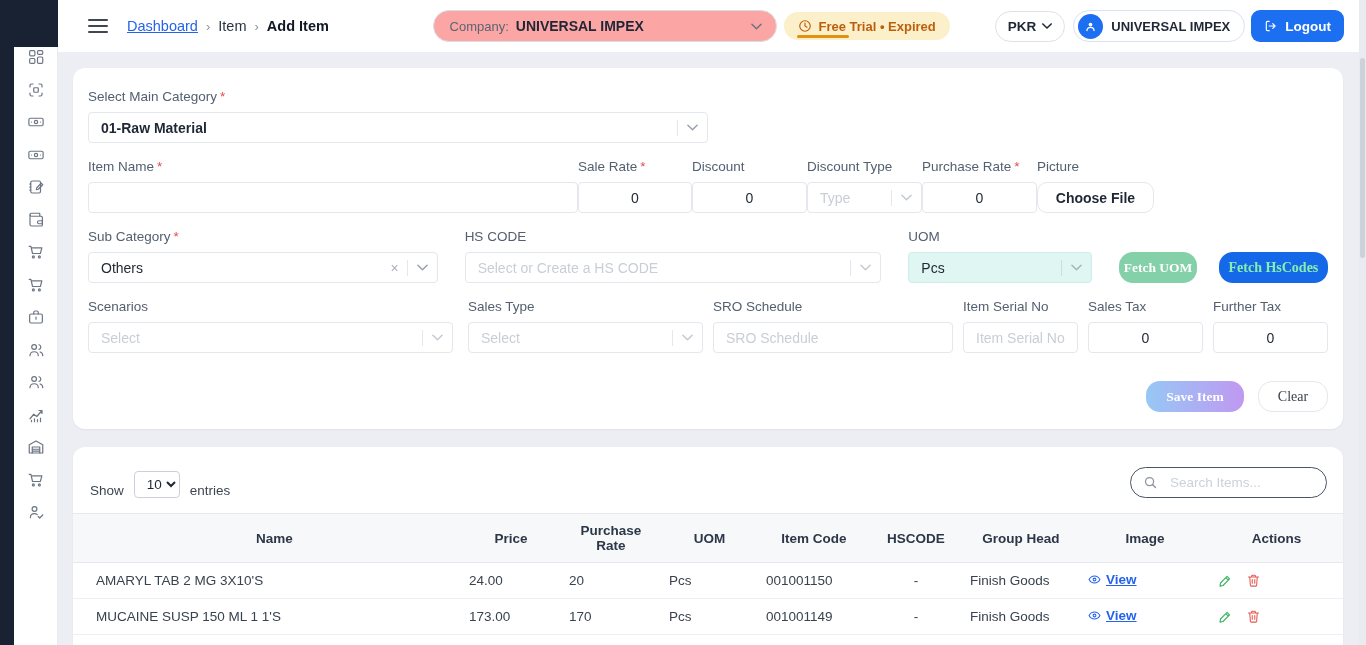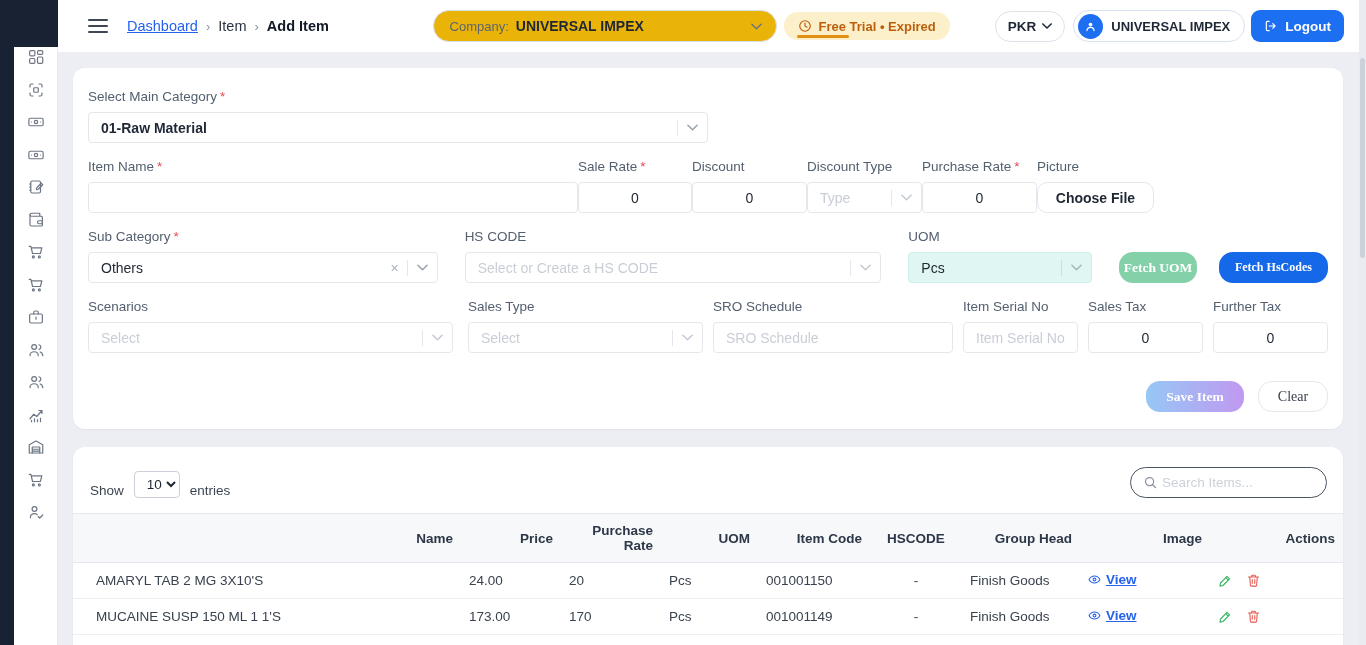--- a/index.html
+++ b/index.html
@@ -23,21 +23,21 @@
   .topbar { height:52px; background:#fff; display:flex; align-items:center; padding:0 22px 0 30px; flex:0 0 52px; }
   .hamburger { width:20px; height:14px; display:flex; flex-direction:column; justify-content:space-between; cursor:pointer; }
   .hamburger span { height:2px; background:#3f4753; border-radius:2px; }
   .crumbs { margin-left:19px; font-size:14.5px; display:flex; align-items:center; gap:8px; white-space:nowrap; }
   .crumb-link { color:#2563eb; text-decoration:underline; font-weight:500; cursor:pointer; }
   .crumb-sep { color:#8a93a1; font-size:13px; }
   .crumb { color:#2a3342; font-weight:500; }
   .crumb-cur { color:#111827; font-weight:600; }
 
   .company-pill { margin-left:auto; width:344px; height:32px; border:1px solid #d9dde4; border-radius:17px;
-                  background:#eab308; display:flex; align-items:center; padding:0 14px 0 16px; cursor:pointer; }
+                  background:#fca5a5; display:flex; align-items:center; padding:0 14px 0 16px; cursor:pointer; }
   .company-lab { color:#5b6573; font-size:13px; }
   .company-val { color:#1f2735; font-size:14px; font-weight:700; margin-left:7px; flex:1; }
 
   .trial-badge { position:relative; margin-left:7px; height:28px; background:#fbf0ca; border-radius:14px;
                  display:flex; align-items:center; gap:7px; padding:0 14px; color:#bc5e0c; font-size:13px; font-weight:600;
                  white-space:nowrap; }
   .trial-bar { position:absolute; left:13px; bottom:2px; width:52px; height:3px; background:#e09112; border-radius:2px; }
 
   .pkr-pill { margin-left:45px; height:31px; border:1px solid #dde1e8; border-radius:16px; background:#fff;
               display:flex; align-items:center; gap:6px; padding:0 12px; font-size:13.5px; font-weight:700; color:#1f2735; cursor:pointer; }
@@ -76,39 +76,39 @@
   .uom-sel .sel-div { background:#bfe3dd; }
 
   .row { display:flex; margin-top:16px; }
   .row1 { margin-top:0; }
 
   .btn { height:31px; border-radius:14px; border:none; font-family:Liberation Serif, serif; font-size:13.5px; font-weight:700;
          display:flex; align-items:center; justify-content:center; cursor:pointer; }
   .choose-btn { height:31px; border:1px solid #e4e7ec; border-radius:10px; background:#fff; color:#1f2735;
                 font-weight:700; font-size:14px; }
   .fetch-uom { background:#84d0a9; color:#fff; width:81px; align-self:flex-end; }
-  .fetch-hs  { background:#1568e8; color:#ffffff; width:114px; font-size:12px; align-self:flex-end; }
+  .fetch-hs  { background:#1568e8; color:#86efac; width:114px; font-size:14px; align-self:flex-end; }
   .actions-row { display:flex; justify-content:flex-end; margin-top:28px; }
   .save-btn { width:98px; background:linear-gradient(90deg,#6fb3f2,#a872ec); color:#fff; opacity:.72; margin-right:14px; }
   .clear-btn { width:70px; background:#fff; border:1px solid #e4e7ec; color:#39424e; font-weight:400; font-size:14px; }
 
   
   .table-card { padding-top:20px; height:260px; overflow:hidden; }
   .tbl-controls { display:flex; align-items:flex-end; padding:0 16px 0 17px; }
   .show-lab, .entries-lab { font-size:13.5px; color:#3c4552; }
   .page-size { margin:0 10px; width:46px; height:27px; border:1px solid #cbd0d8; border-radius:4px;
                font-family:inherit; font-size:13.5px; color:#1f2735; padding-left:8px; background:#fff; }
   .search-wrap { margin-left:auto; width:197px; height:31px; border:1px solid #4b5563; border-radius:16px;
-                 display:flex; align-items:center; padding:0 12px; gap:4px; background:#fff; }
+                 display:flex; align-items:center; padding:0 12px; gap:12px; background:#fff; }
   .search-wrap input { border:none; outline:none; flex:1; font-family:inherit; font-size:13.5px; color:#232a35; min-width:0; }
   .search-wrap input::placeholder { color:#ccd1d9; }
 
   table { width:100%; border-collapse:collapse; margin-top:15px; table-layout:fixed; }
   thead th { background:#f7f8fa; border-top:1px solid #e6e8ee; border-bottom:1px solid #e6e8ee;
-             font-size:13.5px; font-weight:700; color:#2c3747; text-align:right; padding:9px 8px; }
+             font-size:13.5px; font-weight:700; color:#2c3747; text-align:center; padding:9px 8px; }
   th.c-name, td.c-name { padding-left:23px; }
   th.c-hs, td.c-hs { text-align:center; }
   tbody td { font-size:13.5px; color:#39424e; padding:9px 8px; border-bottom:1px solid #edeff3; white-space:nowrap;
              overflow:hidden; }
   .view-link { display:inline-flex; align-items:center; gap:5px; color:#2563eb; font-weight:600; cursor:pointer; }
   .view-link u { text-decoration:underline; }
   .act-icons { display:flex; gap:13px; align-items:center; }
   .act-icons svg { cursor:pointer; }
 
   

